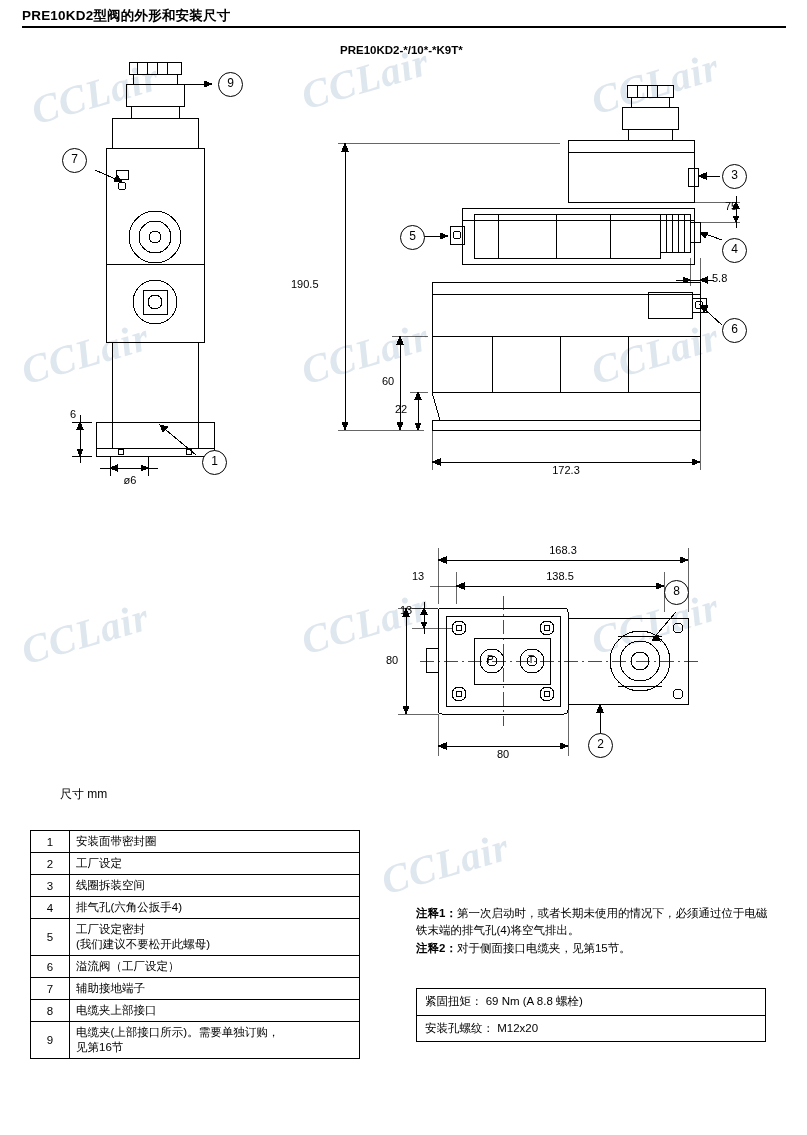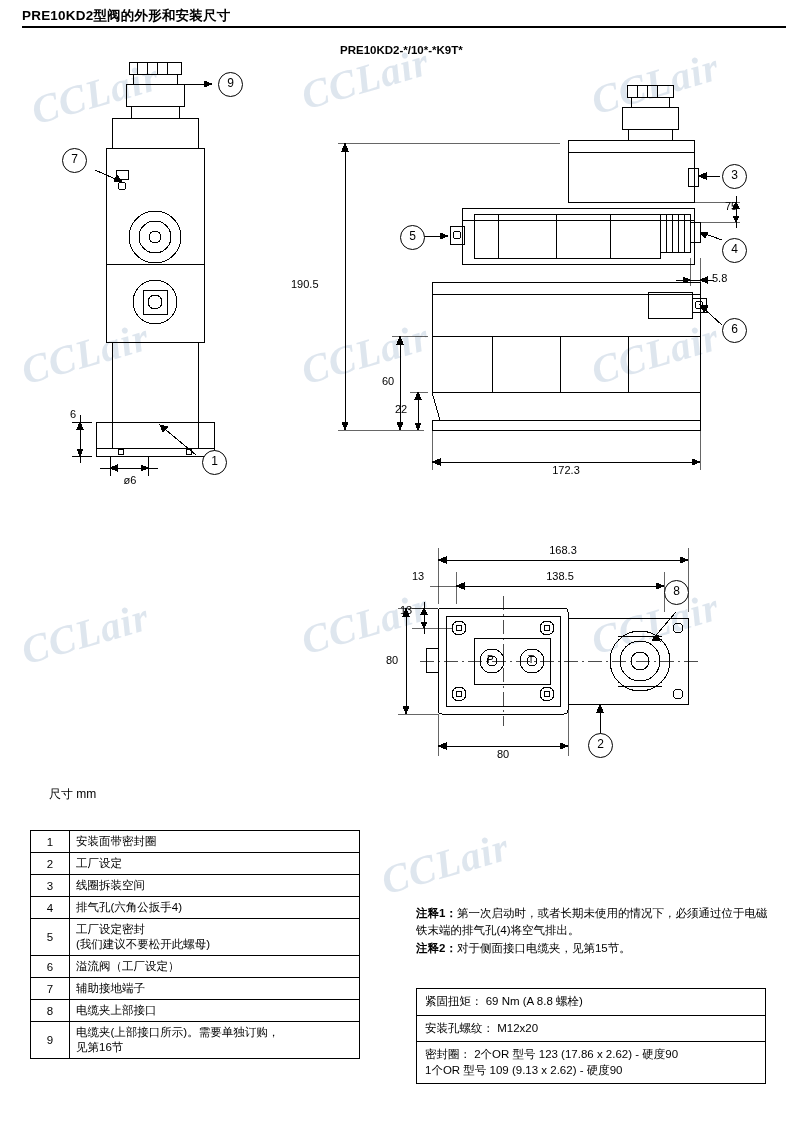--- a/index.html
+++ b/index.html
@@ -308,21 +308,21 @@
   <div class="callout" style="left:202px;top:450px;">1</div>
 
   <div class="callout" style="left:722px;top:164px;">3</div>
   <div class="callout" style="left:722px;top:238px;">4</div>
   <div class="callout" style="left:400px;top:225px;">5</div>
   <div class="callout" style="left:722px;top:318px;">6</div>
 
   <div class="callout" style="left:664px;top:580px;">8</div>
   <div class="callout" style="left:588px;top:733px;">2</div>
 
-  <div class="dim-note" style="left:49px;top:786px;">尺寸 mm</div>
+  <div class="dim-note" style="left:60px;top:786px;">尺寸 mm</div>
 
   <table class="legend">
       <tbody>
     <tr>
       <td class="num">1</td>
       <td>安装面带密封圈</td>
     </tr>
     <tr>
       <td class="num">2</td>
       <td>工厂设定</td>
@@ -370,20 +370,16 @@
   </div>
 
   <table class="spec">
       <tbody>
     <tr>
       <td>紧固扭矩： 69 Nm (A 8.8 螺栓)</td>
     </tr>
     <tr>
       <td>安装孔螺纹： M12x20</td>
     </tr>
-    <tr>
-      <td style="white-space:pre-line;padding-left:8px;">密封圈： 2个OR 型号 123 (17.86 x 2.62) - 硬度90
-1个OR 型号 109 (9.13 x 2.62) - 硬度90</td>
-    </tr>
   </tbody>
     </table>
 
 </div>
 
 </body></html>

